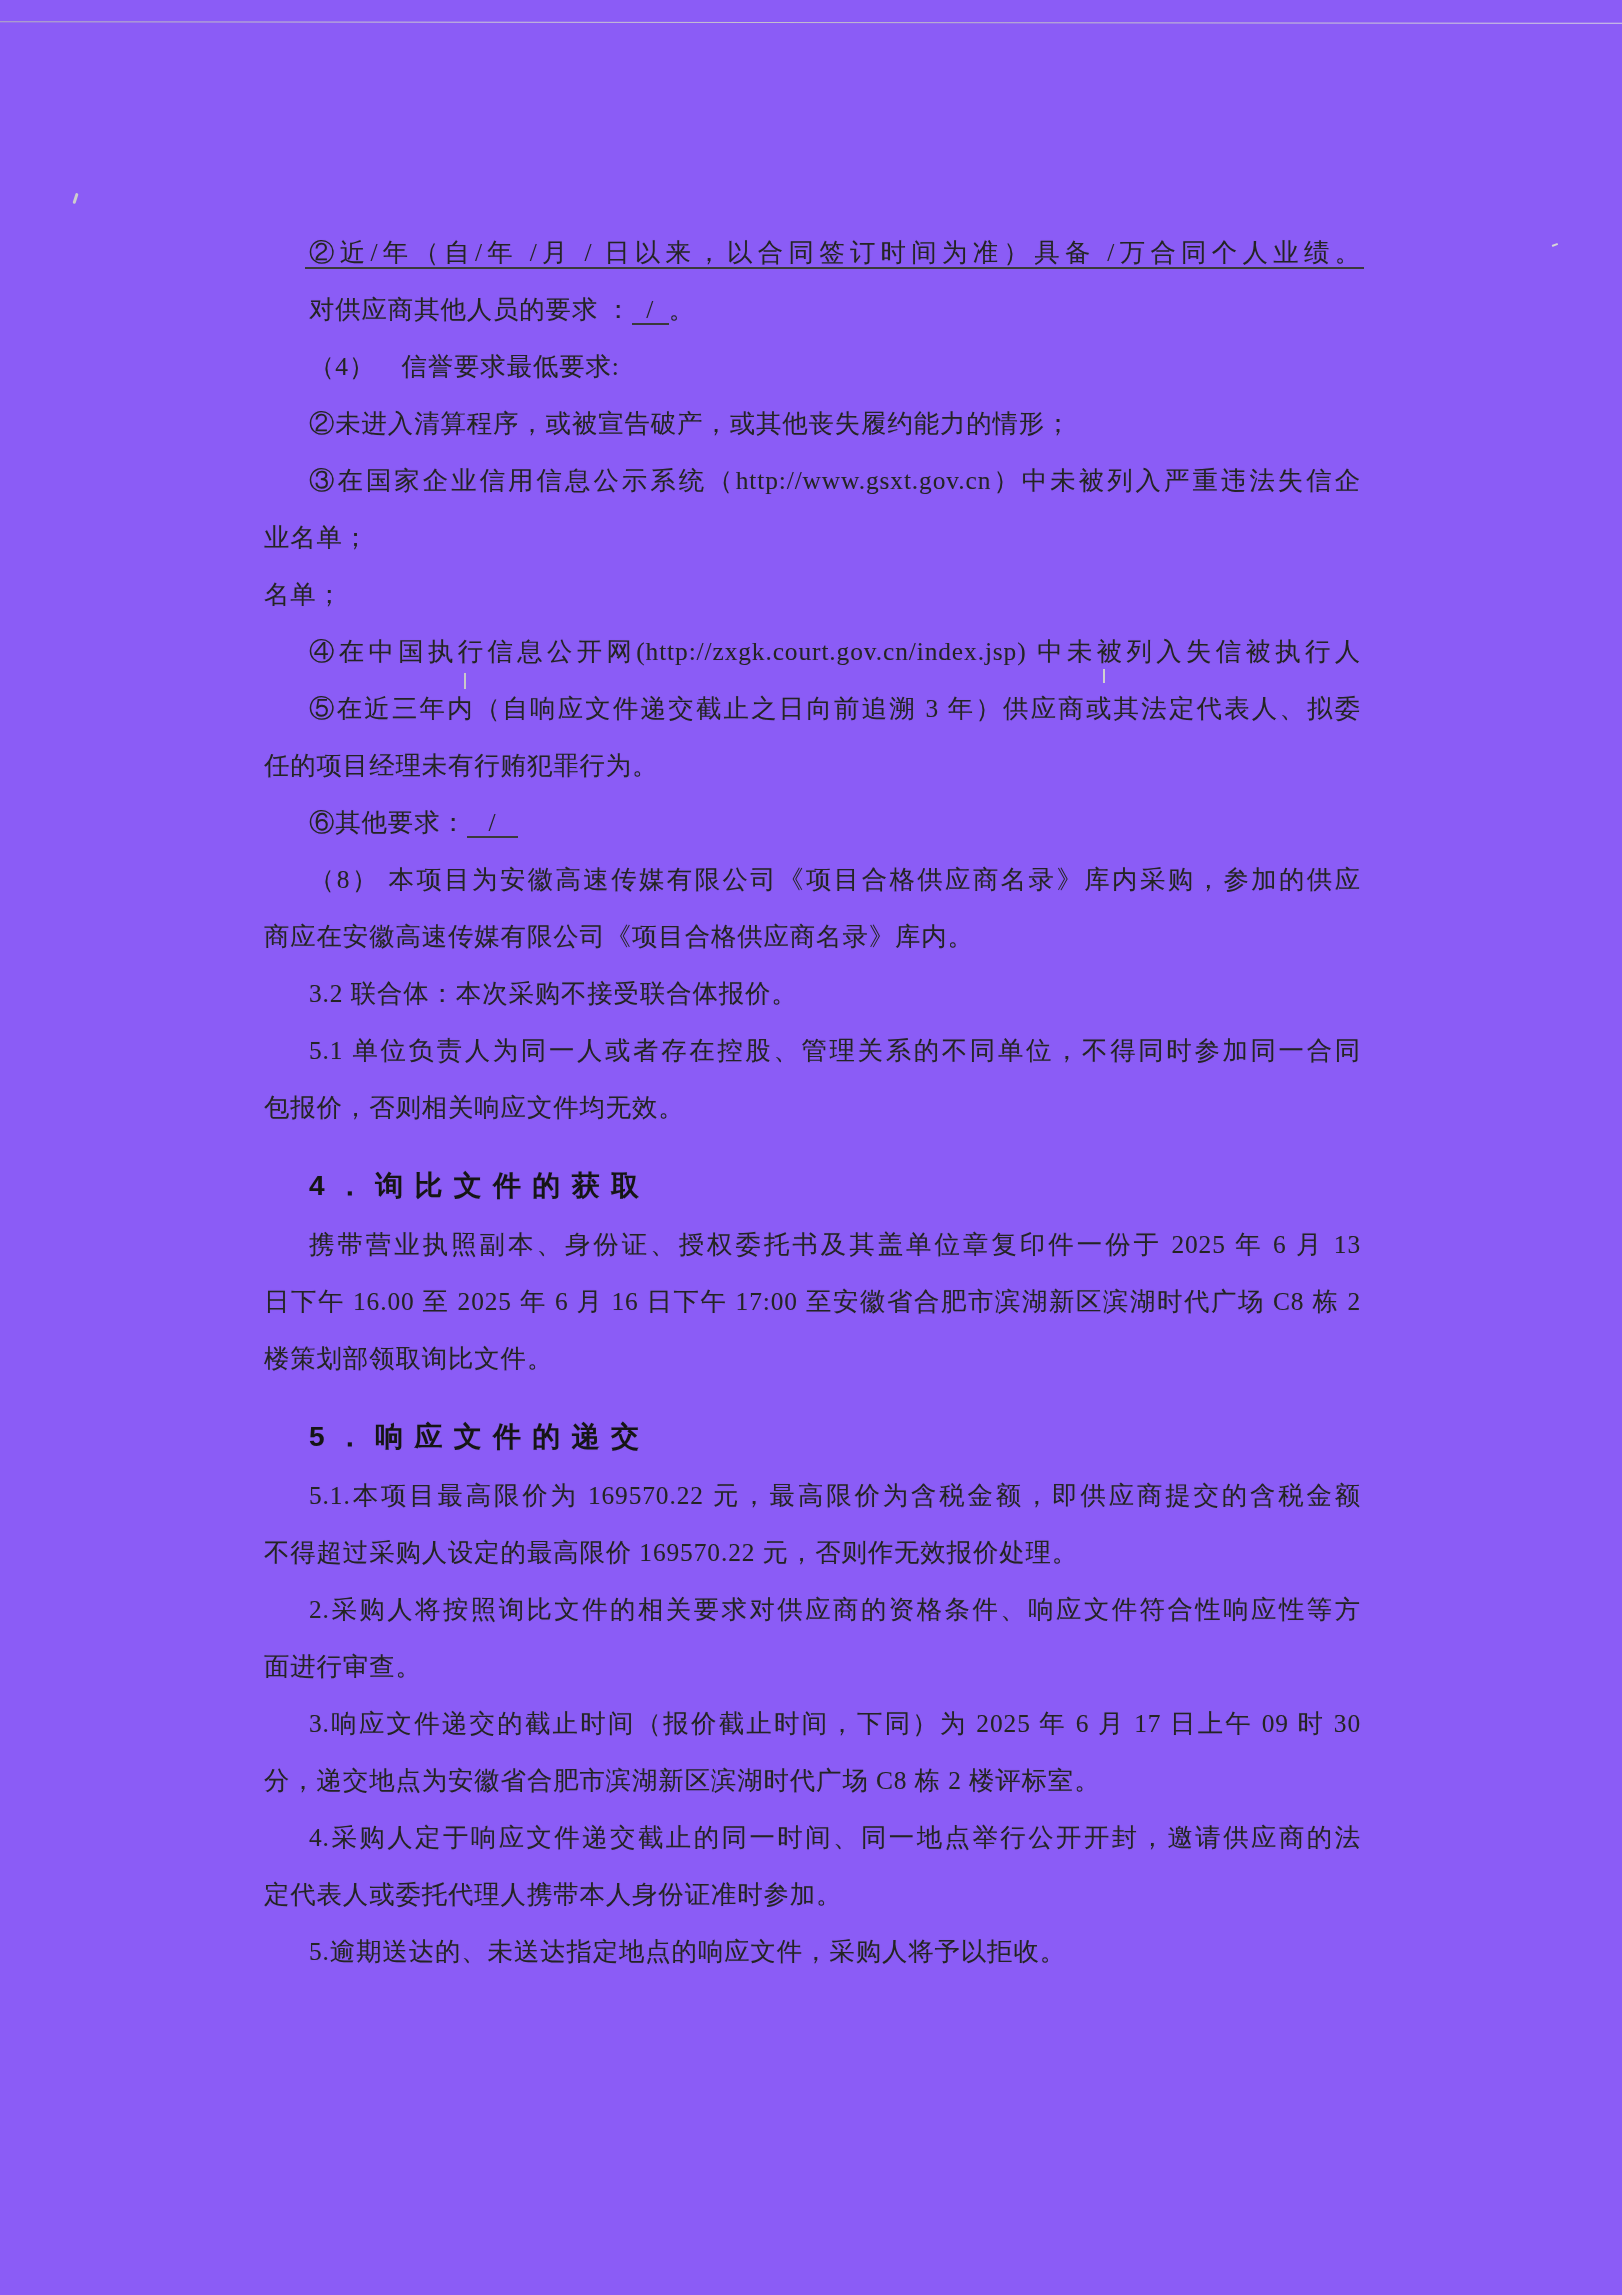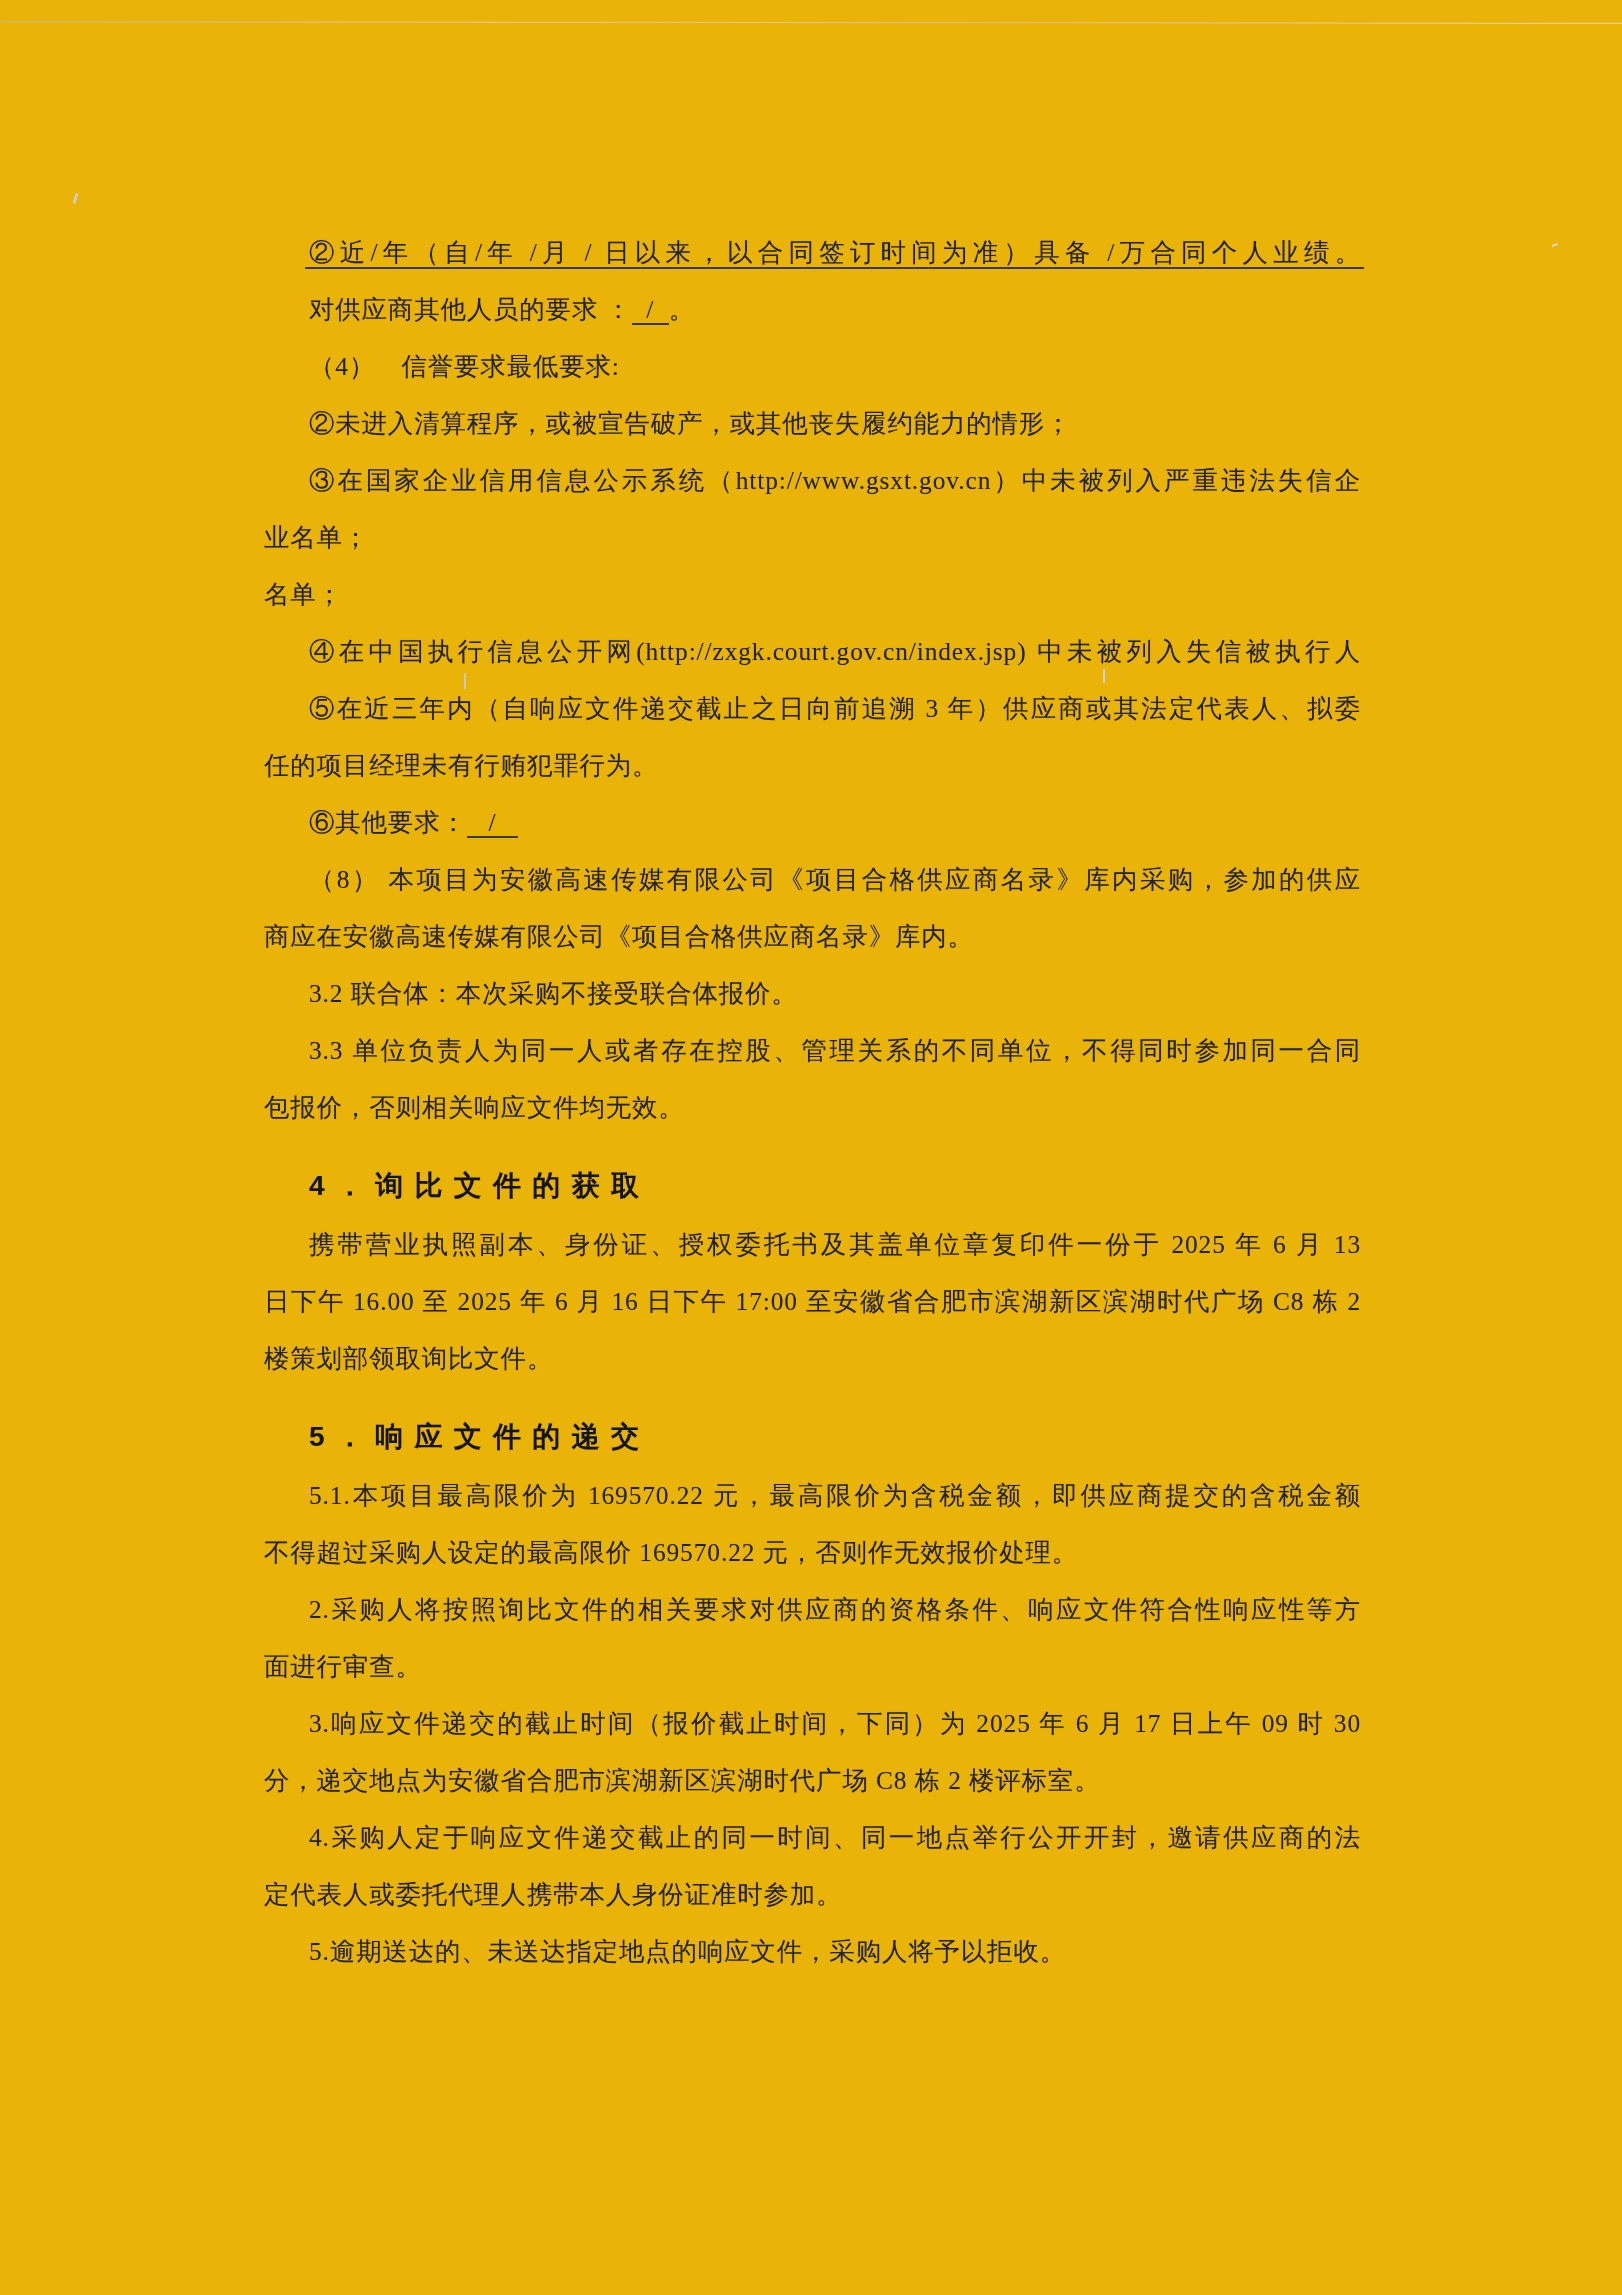--- a/index.html
+++ b/index.html
@@ -11,21 +11,21 @@
     height: 2295px;
     background: #ffffff;
     position: relative;
     font-family: "Liberation Serif", "DejaVu Serif", serif;
   }
   .page {
     position: absolute;
     left: 0; top: 0;
     width: 1623px;
     height: 2295px;
-    background: #eab308;
+    background: #8b5cf6;
     overflow: hidden;
   }
   
   .scanline {
     position: absolute;
     top: 21.7px; left: 0;
     width: 1623px; height: 1.4px;
     background: linear-gradient(90deg, #b9b9b9 0%, #d2d2d2 30%, #c3c3c3 60%, #dedede 100%);
     transform: rotate(0.06deg);
     opacity: 0.9;
@@ -108,21 +108,21 @@
     <div class="ln">名单；</div>
     <div class="ln ind fill">④在中国执行信息公开网(http://zxgk.court.gov.cn/index.jsp) 中未被列入失信被执行人</div>
     <div class="ln ind fill">⑤在近三年内（自响应文件递交截止之日向前追溯 3 年）供应商或其法定代表人、拟委</div>
     <div class="ln">任的项目经理未有行贿犯罪行为。</div>
 
     <div class="ln ind"><span>⑥其他要求：</span><span class="blank">   /   </span><span></span></div>
 
     <div class="ln ind fill">（8） 本项目为安徽高速传媒有限公司《项目合格供应商名录》库内采购，参加的供应</div>
     <div class="ln">商应在安徽高速传媒有限公司《项目合格供应商名录》库内。</div>
     <div class="ln ind">3.2 联合体：本次采购不接受联合体报价。</div>
-    <div class="ln ind fill">3.3 单位负责人为同一人或者存在控股、管理关系的不同单位，不得同时参加同一合同</div>
+    <div class="ln ind fill">5.1 单位负责人为同一人或者存在控股、管理关系的不同单位，不得同时参加同一合同</div>
     <div class="ln">包报价，否则相关响应文件均无效。</div>
 
     <div class="ln heading">4．询比文件的获取</div>
 
     <div class="ln ind fill">携带营业执照副本、身份证、授权委托书及其盖单位章复印件一份于 2025 年 6 月 13</div>
     <div class="ln fill">日下午 16.00 至 2025 年 6 月 16 日下午 17:00 至安徽省合肥市滨湖新区滨湖时代广场 C8 栋 2</div>
     <div class="ln">楼策划部领取询比文件。</div>
 
     <div class="ln heading">5．响应文件的递交</div>
 

